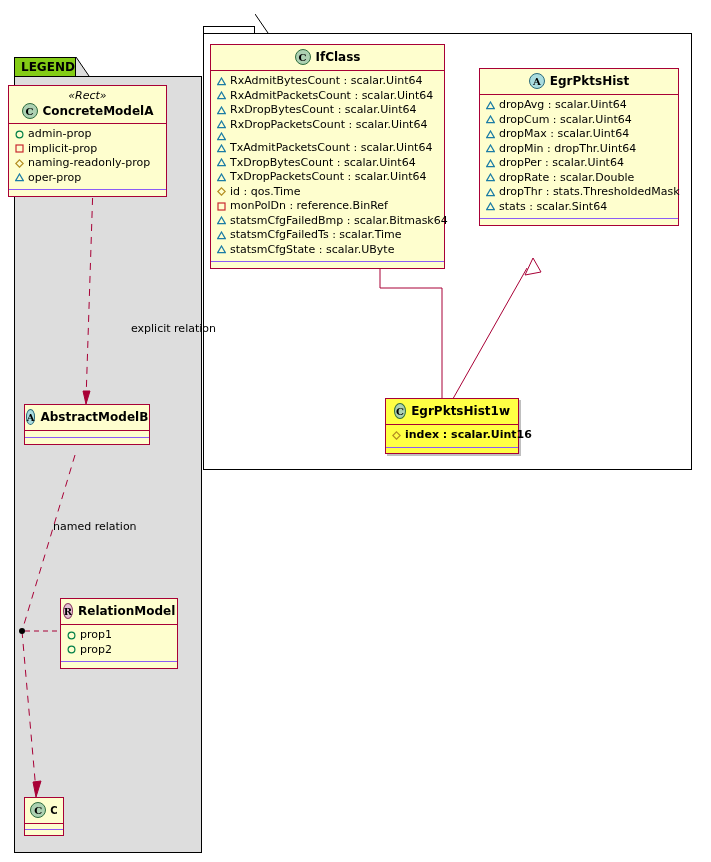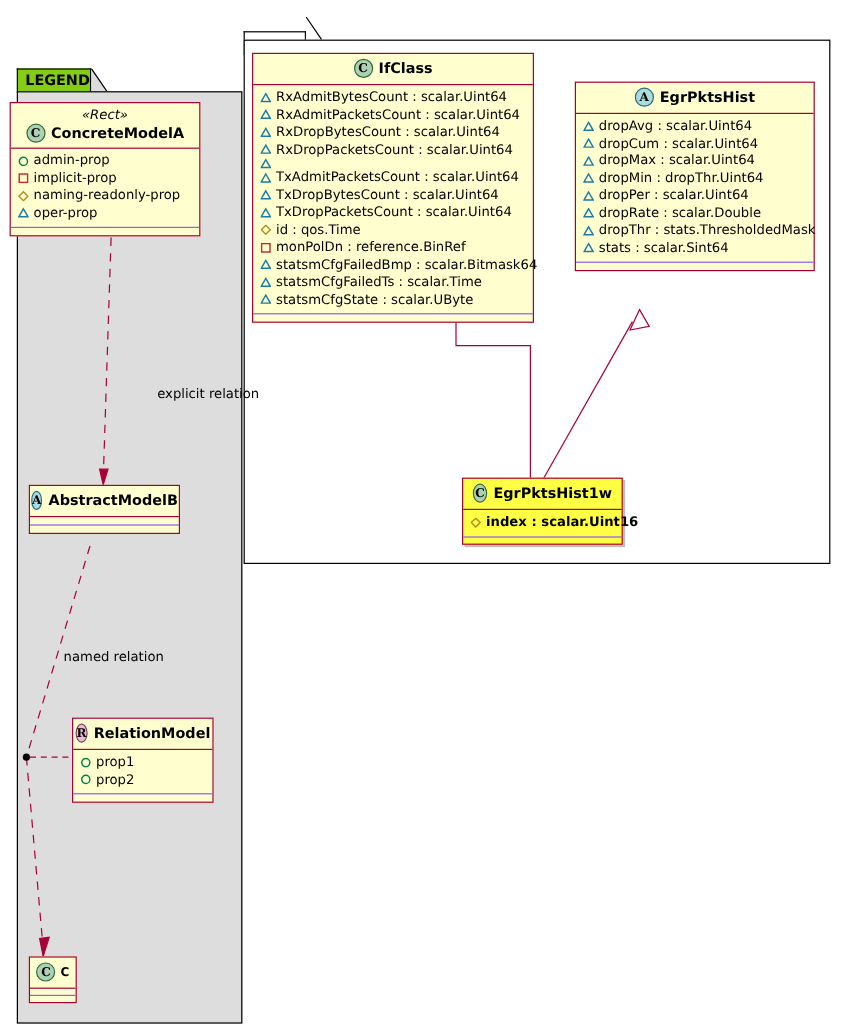--- a/index.html
+++ b/index.html
@@ -317,21 +317,21 @@
   <div class="cls" style="left:24px; top:797px; width:40px;">
     <div class="hdr" style="padding-left:5px; padding-right:5px; gap:4px;">
       <span class="badge c">C</span>
       <span class="nm" style="font-size:10px;">C</span>
     </div>
     <div class="members empty" style="height:5px;"></div>
     <div class="members empty" style="height:5px;"></div>
   </div>
 
   <div class="edge-label" style="left:85px; top:322px;margin-left:46px;">explicit relation</div>
-  <div class="edge-label" style="left:53px; top:541px;">named relation</div>
+  <div class="edge-label" style="left:53px; top:520px;">named relation</div>
 
   <div class="cls" style="left:210px; top:44px; width:235px;">
     <div class="hdr">
       <span class="badge c">C</span>
       <span class="nm">IfClass</span>
     </div>
     <div class="members">
       <div class="member">
         <span class="vis">
             <svg width="9" height="9">

